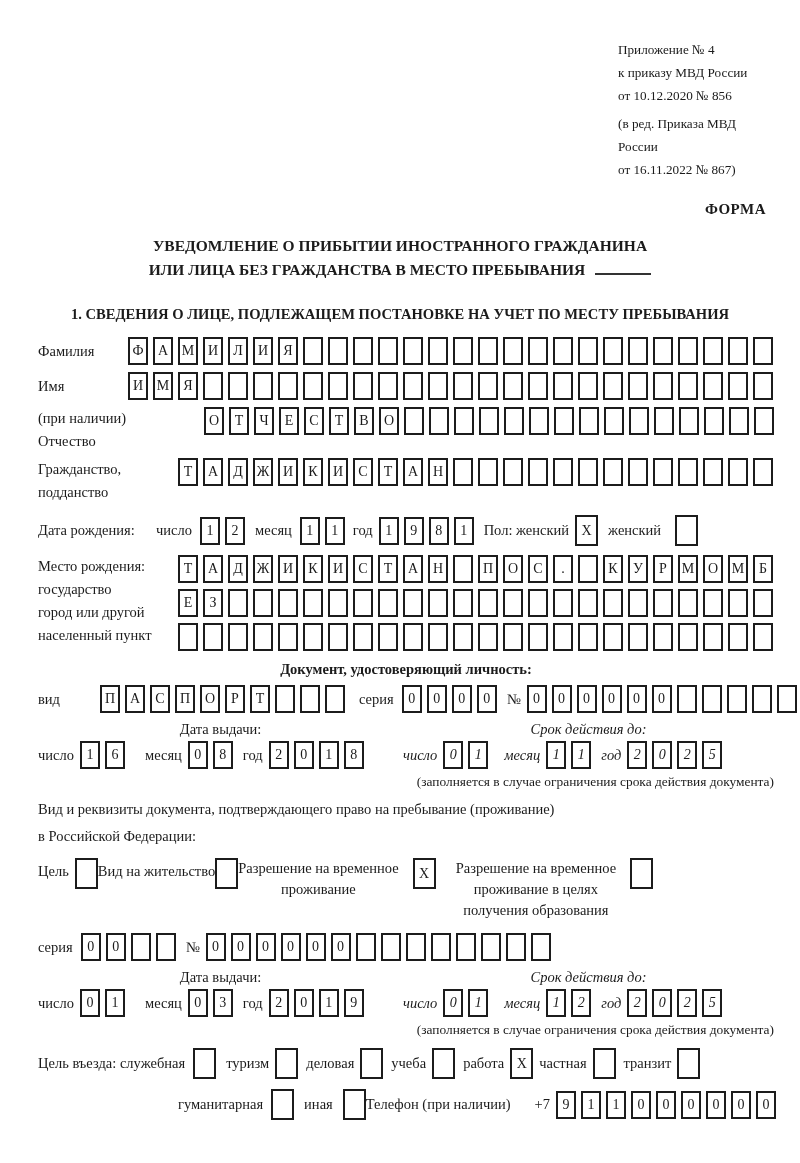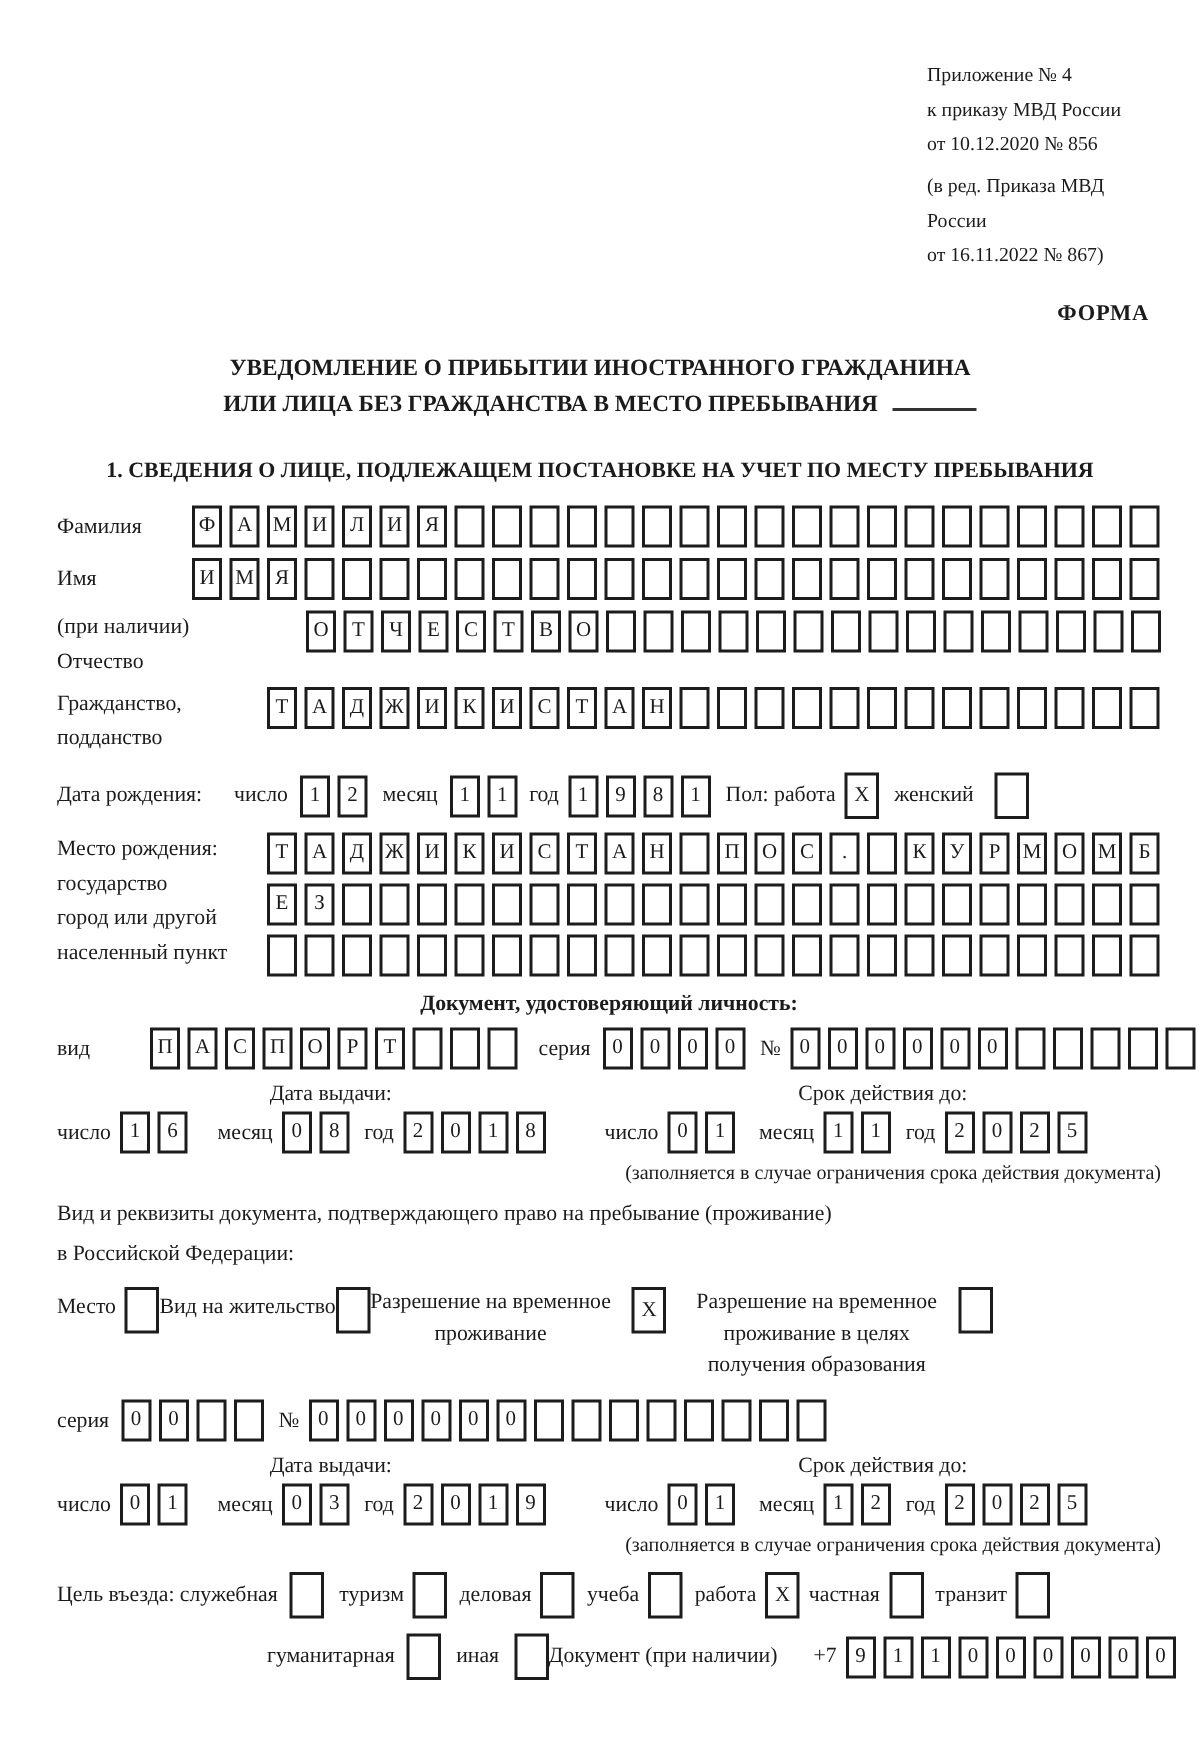--- a/index.html
+++ b/index.html
@@ -30,21 +30,21 @@
   .w90  { width:90px; }
   .w140 { width:140px; }
   .stackcol { display:flex; flex-direction:column; }
   .gridcol  { display:flex; flex-direction:column; gap:6px; }
   .line { line-height:23px; }
   .center-bold { text-align:center; font-weight:bold; margin-top:10px; }
 
   .dates-row { display:flex; margin-top:8px; }
   .dg { display:flex; flex-direction:column; }
   .dg-left  { width:365px; }
-  .dg-right { flex:1; }
+  .dg-right { flex:1;font-style:italic; }
   .date-head { text-align:center; margin-bottom:3px; }
   .date-boxes { display:flex; align-items:center; }
   .date-boxes .lbl { margin-right:6px; }
   .date-boxes .char-grid { margin-right:10px; }
   .note-right { text-align:right; font-size:13.4px; margin-top:5px; }
 
   .cbrow { display:flex; align-items:flex-start; margin-top:10px; }
   .cbrow .txt { padding-top:5px; }
   .cbrow .stack { text-align:center; line-height:1.45; }
   .ml6{margin-left:6px;} .ml10{margin-left:10px;} .ml14{margin-left:14px;}
@@ -218,21 +218,21 @@
           <span class="box">1</span>
           <span class="box">1</span>
         </span>
       <span class="lbl mr6">год</span>
       <span class="char-grid mr10">
           <span class="box">1</span>
           <span class="box">9</span>
           <span class="box">8</span>
           <span class="box">1</span>
         </span>
-      <span class="lbl mr6">Пол: работа</span>
+      <span class="lbl mr6">Пол: женский</span>
       <span class="char-grid cb mr10">
           <span class="box">X</span>
         </span>
       <span class="lbl" style="margin-right:14px;">женский</span>
       <span class="char-grid cb">
           <span class="box"></span>
         </span>
     </div>
 
     <div class="row" style="align-items:flex-start; margin-top:9px;">
@@ -408,21 +408,21 @@
             </span>
         </div>
       </div>
     </div>
     <div class="note-right">(заполняется в случае ограничения срока действия документа)</div>
 
     <div class="line" style="margin-top:8px;font-family:Liberation Serif, serif;">Вид и реквизиты документа, подтверждающего право на пребывание (проживание)</div>
     <div class="line" style="margin-top:4px;">в Российской Федерации:</div>
 
     <div class="cbrow">
-      <span class="txt">Место</span>
+      <span class="txt">Цель</span>
       <span class="char-grid cb ml6">
           <span class="box"></span>
         </span>
       <span class="txt ml26">Вид на жительство</span>
       <span class="char-grid cb ml26">
           <span class="box"></span>
         </span>
       <span class="stack ml26">
         <span style="display:block;">Разрешение на временное</span>
         <span style="display:block;">проживание</span>
@@ -548,21 +548,21 @@
 
     <div class="row" style="margin-top:10px; padding-left:140px;">
       <span class="lbl mr8">гуманитарная</span>
       <span class="char-grid cb mr10">
           <span class="box"></span>
         </span>
       <span class="lbl mr10">иная</span>
       <span class="char-grid cb">
           <span class="box"></span>
         </span>
-      <span class="lbl ml26 mr10">Документ (при наличии)</span>
+      <span class="lbl ml26 mr10">Телефон (при наличии)</span>
       <span class="lbl ml14 mr6">+7</span>
       <span class="char-grid">
           <span class="box">9</span>
           <span class="box">1</span>
           <span class="box">1</span>
           <span class="box">0</span>
           <span class="box">0</span>
           <span class="box">0</span>
           <span class="box">0</span>
           <span class="box">0</span>

